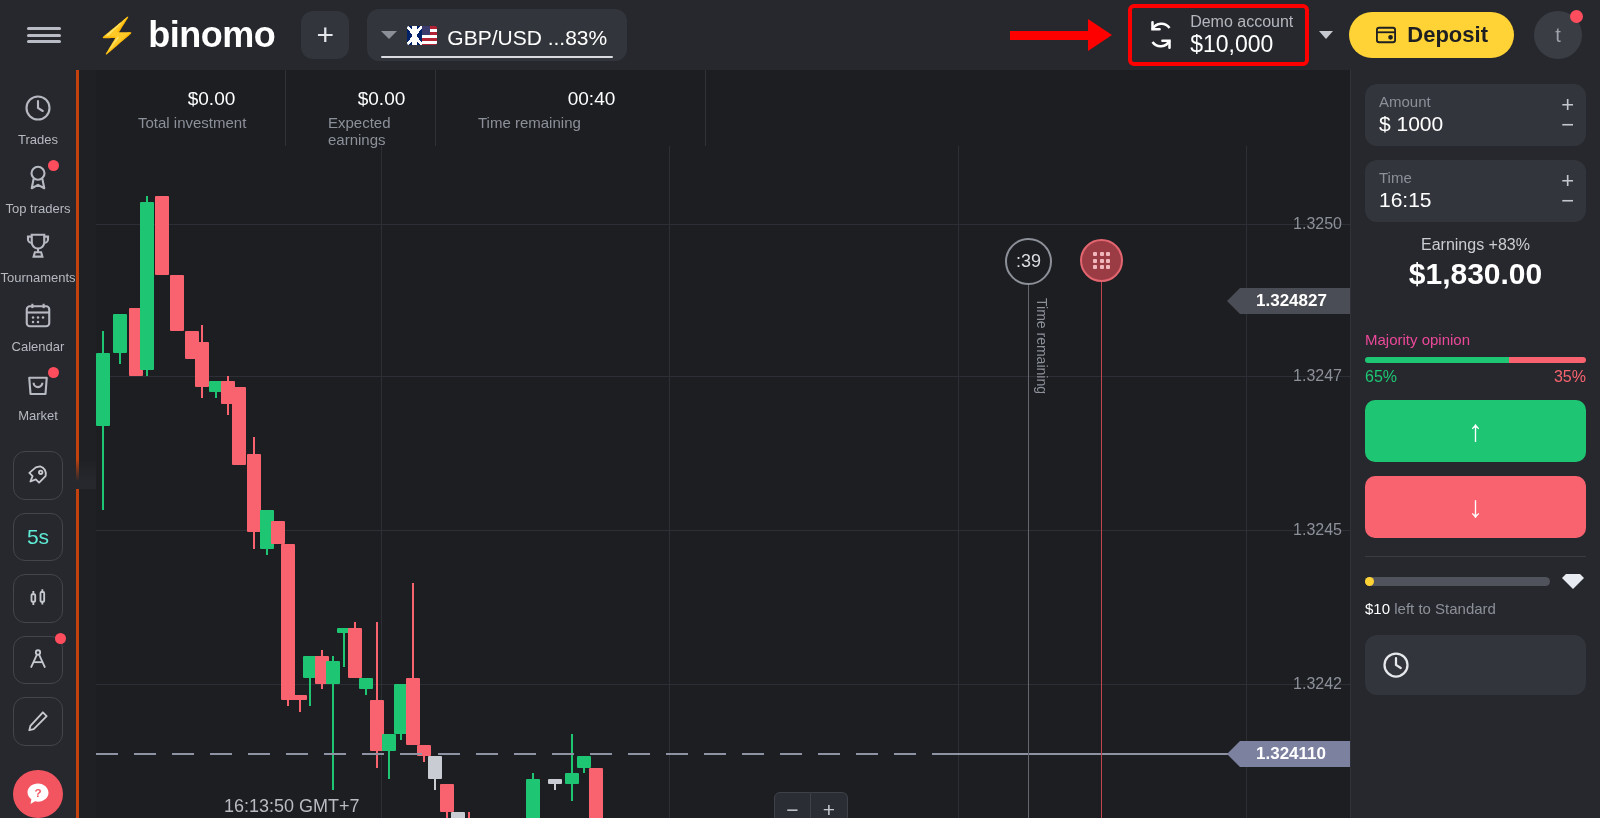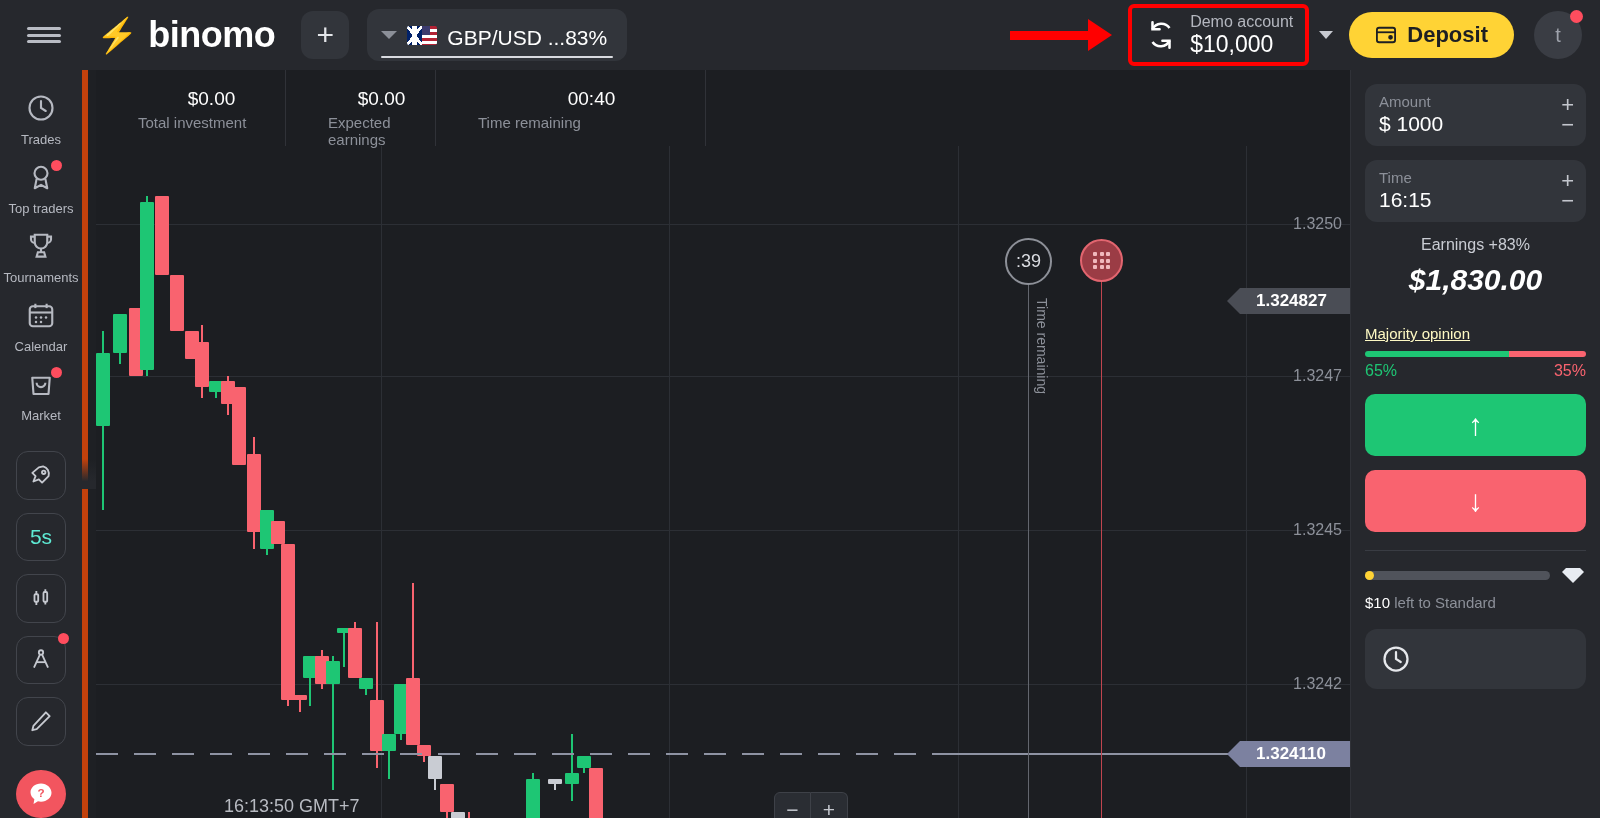--- a/index.html
+++ b/index.html
@@ -67,22 +67,22 @@
   }
   #avatar {
     margin-left:20px; margin-right:18px; width:48px; height:48px; border-radius:50%;
     background:#3a3d44; display:flex; align-items:center; justify-content:center;
     color:#9ea2ab; font-size:20px; position:relative; cursor:pointer;
   }
   #avatar .dot { position:absolute; top:-1px; right:-1px; width:13px;height:13px;border-radius:50%;background:#ff4d5e; }
 
   
   #sidebar {
-    position:absolute; left:0; top:70px; width:88px; height:748px;
-    background:#26282d; border-right:6px solid #c2410c;
+    position:absolute; left:0; top:70px; width:79px; height:748px;
+    background:#26282d; border-right:3px solid #c2410c;
     display:flex; flex-direction:column; align-items:center; padding-top:14px;
   }
   .nav-item { width:96px; padding:9px 0 6px; display:flex; flex-direction:column; align-items:center; gap:5px; cursor:pointer; position:relative; }
   .nav-item .ico { position:relative; }
   .nav-item .lbl { font-size:13px; color:#b6b9c1; }
   .nav-dot { position:absolute; top:-2px; right:-6px; width:11px;height:11px;border-radius:50%;background:#ff4d5e; }
   #market-fade { position:absolute; left:0; top:389px; width:96px; height:30px;
     background:linear-gradient(to bottom, rgba(38,40,45,0) 0%, #26282d 75%); pointer-events:none; }
   .tool-btn {
     width:50px;height:50px;border-radius:12px;border:1px solid #42454c;
@@ -149,22 +149,22 @@
   
   #rpanel { position:absolute; left:1350px; top:70px; width:250px; height:748px;
     background:#26282d; border-left:1px solid #303238; padding:14px 14px 0; }
   .field { background:#32353b; border-radius:12px; height:62px; padding:9px 14px; position:relative; margin-bottom:14px; cursor:text;}
   .field .k { font-size:15px; color:#8c9099; }
   .field .v { font-size:21px; color:#fff; margin-top:2px; }
   .field .plus, .field .minus { position:absolute; right:12px; color:#c3c6cd; font-size:22px; cursor:pointer; line-height:1; }
   .field .plus { top:10px; } .field .minus { bottom:10px; }
   #earnings { text-align:center; margin-top:14px; }
   #earnings .k { font-size:16px; color:#c9ccd3; }
-  #earnings .v { font-size:30px; font-weight:bold; color:#fff; margin-top:9px;font-style:italic; }
-  #majority-title { font-size:15px; color:#fef9c3; margin-top:28px;text-decoration:underline; }
+  #earnings .v { font-size:30px; font-weight:bold; color:#fff; margin-top:3px; }
+  #majority-title { font-size:15px; color:#ec4899; margin-top:40px; }
   #mbar { height:6px; border-radius:3px; margin-top:9px; display:flex; overflow:hidden; }
   #mbar .g { background:#1ec674; } #mbar .r { background:#f9636f; }
   #mvals { display:flex; justify-content:space-between; margin-top:5px; }
   #mvals .g { color:#1ec674; font-size:16px; } #mvals .r { color:#f9636f; font-size:16px; }
   .trade-btn { height:62px; border-radius:10px; display:flex; align-items:center; justify-content:center;
     margin-top:14px; cursor:pointer; font-size:30px; color:#fff; }
   #btn-up { background:#1ec674; } #btn-down { background:#f9636f; }
   #rdiv { height:1px; background:#393c43; margin:18px 0 14px; }
   #status-row { display:flex; align-items:center; gap:14px; }
   #status-row .t .k { font-size:16px; color:#9a9ea7; }

